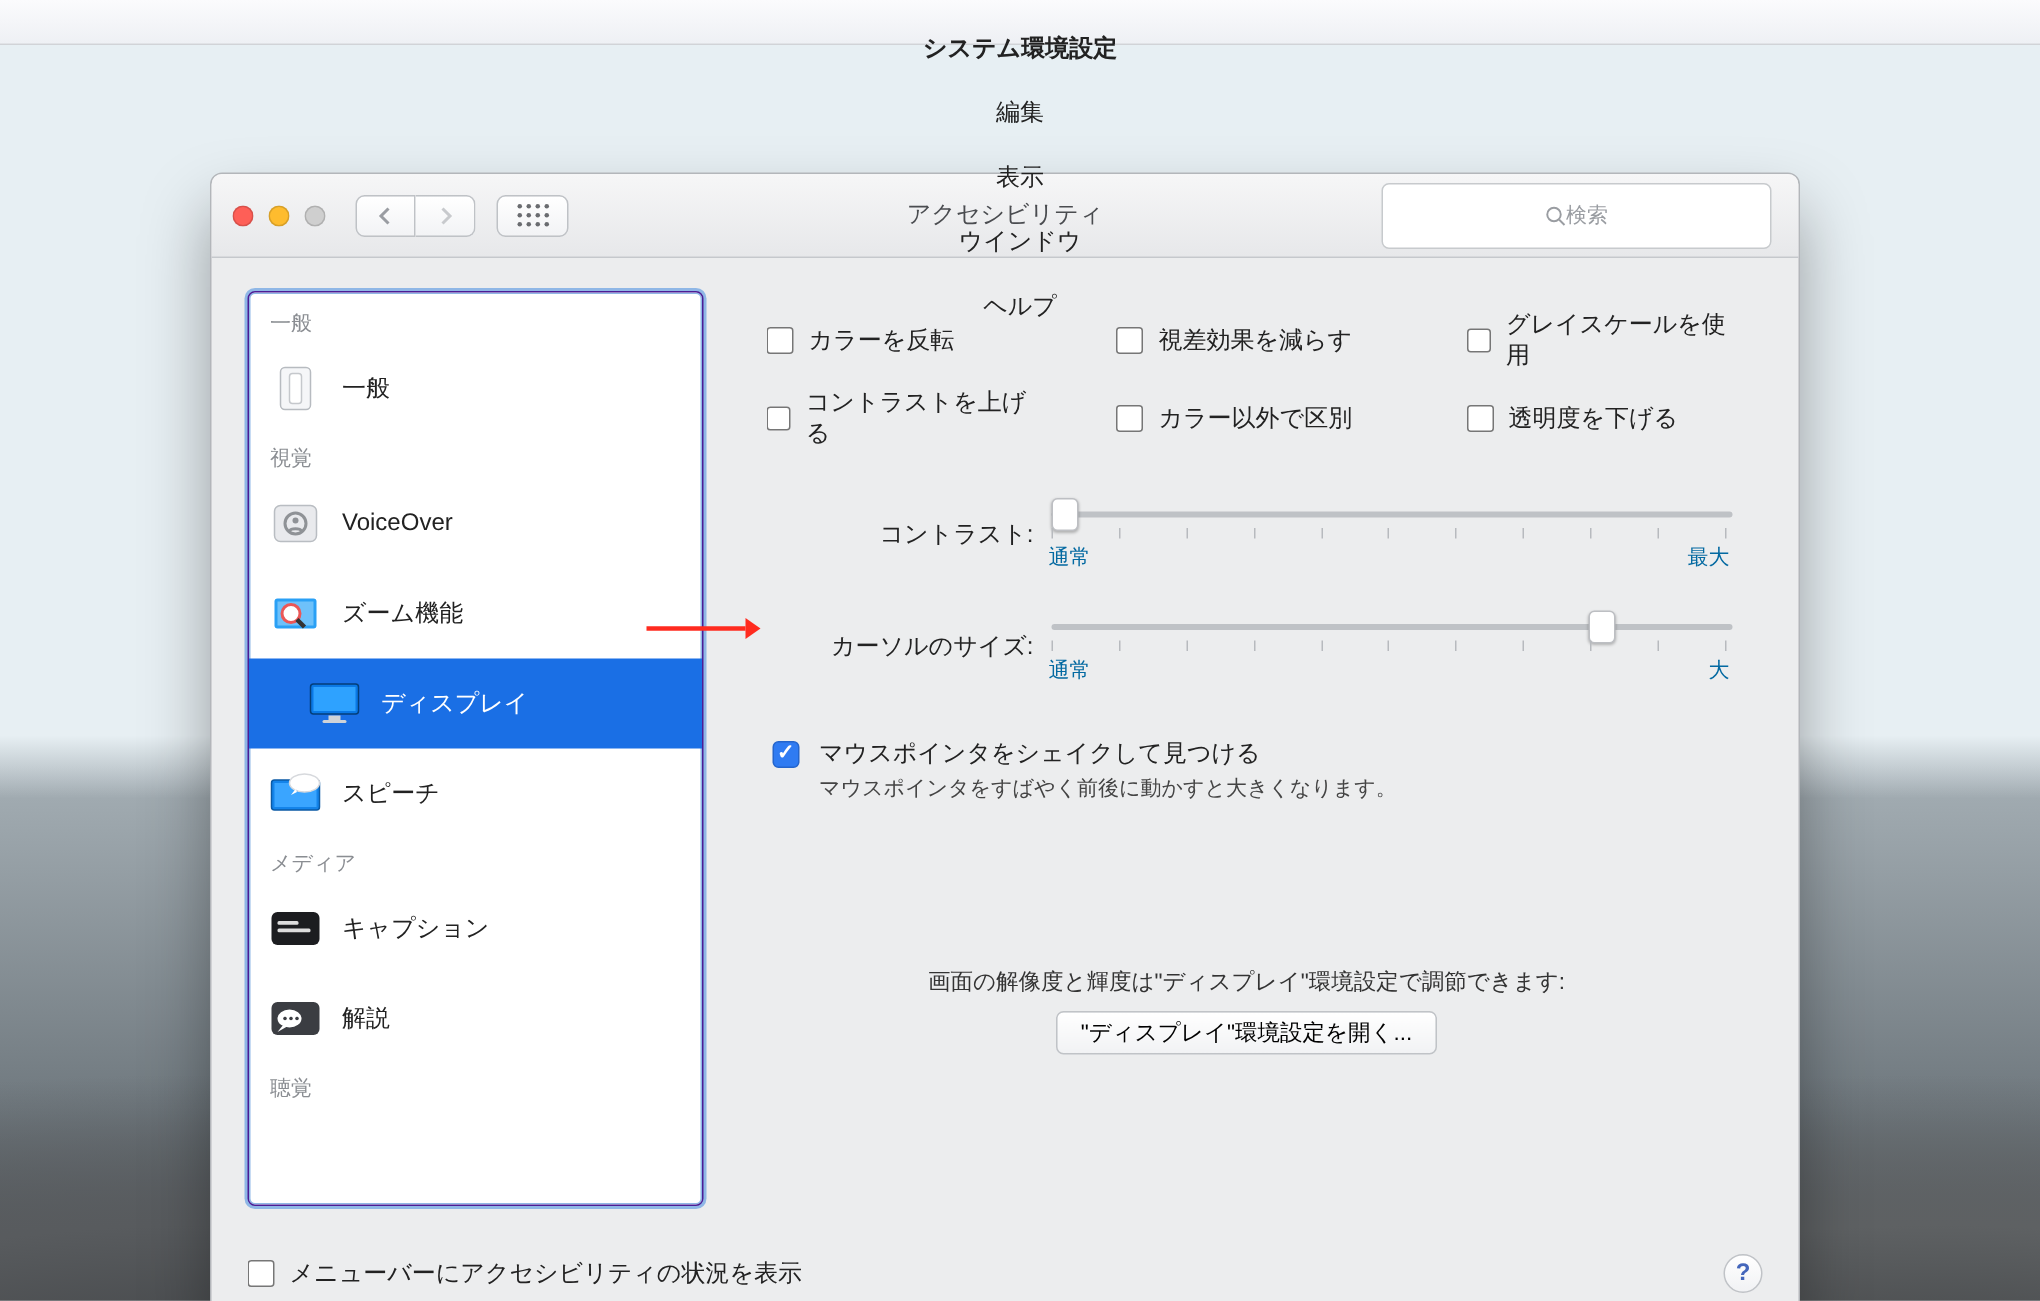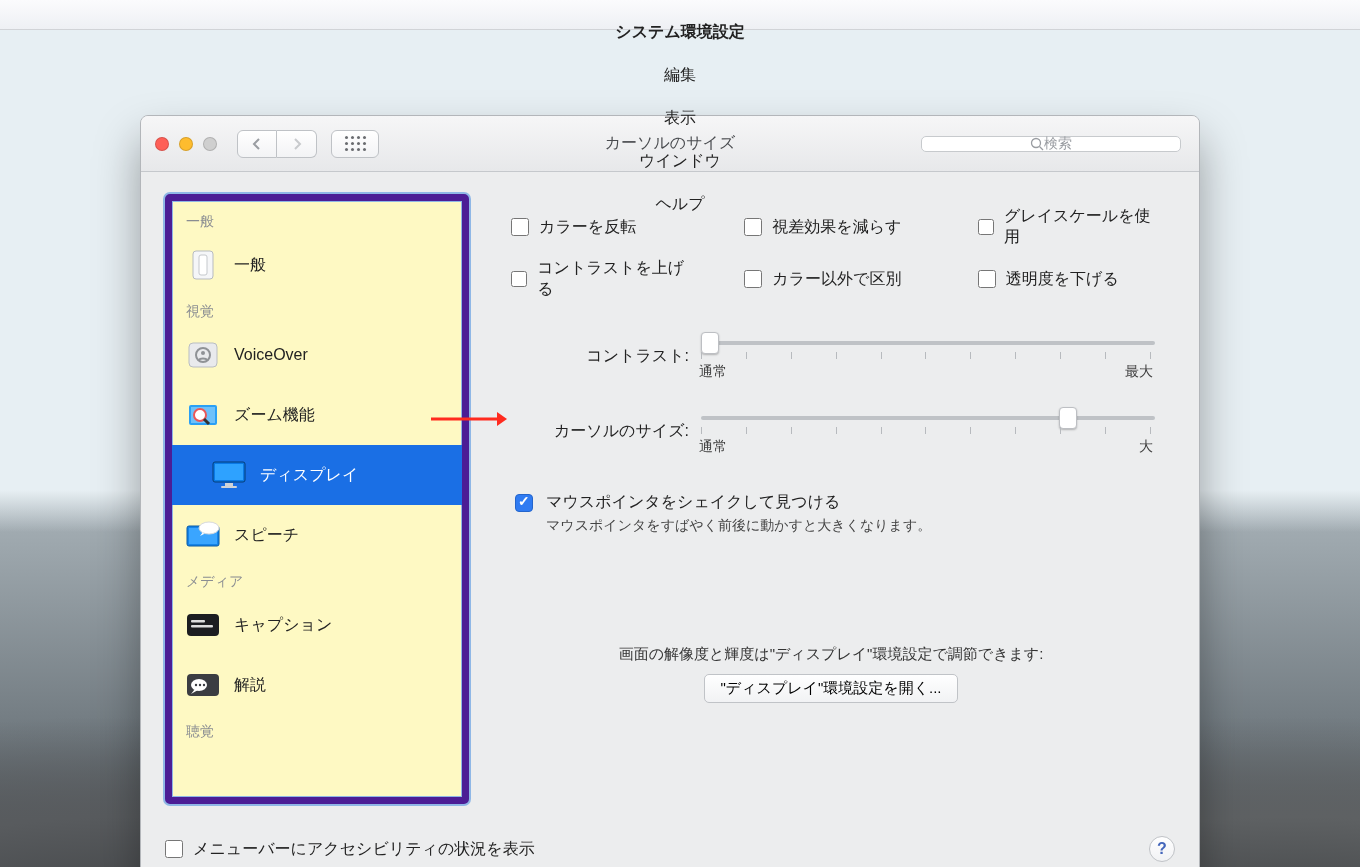--- a/index.html
+++ b/index.html
@@ -24,26 +24,26 @@
   .dot{width:14px;height:14px;border-radius:50%;border:1px solid rgba(0,0,0,.15);}
   .dot.r{background:#fe5f57;} .dot.y{background:#febc2e;} .dot.g{background:#cfcfcf;}
   .nav-seg{margin-left:20px;display:flex;}
   .seg-btn{width:40px;height:28px;background:linear-gradient(#ffffff,#f2f3f5);border:1px solid #bfc2c6;display:flex;align-items:center;justify-content:center;font-size:14px;color:#777;}
   .seg-btn:first-child{border-radius:6px 0 0 6px;}
   .seg-btn:last-child{border-left:none;border-radius:0 6px 6px 0;}
   .grid-btn{margin-left:14px;width:48px;height:28px;background:linear-gradient(#ffffff,#f2f3f5);border:1px solid #bfc2c6;border-radius:6px;display:flex;align-items:center;justify-content:center;}
   .grid-dots{display:grid;grid-template-columns:repeat(4,3px);gap:3px;}
   .grid-dots span{width:3px;height:3px;background:#6a6c70;border-radius:50%;}
   .win-title{position:absolute;left:0;right:0;text-align:center;font-size:16px;color:#4a4c50;pointer-events:none;}
-  .searchbox{margin-left:auto;margin-right:18px;width:260px;height:16px;background:#fff;border:1px solid #c7cacd;border-radius:5px;display:flex;align-items:center;justify-content:center;color:#9a9da2;font-size:14px;gap:0;}
+  .searchbox{margin-left:auto;margin-right:18px;width:260px;height:44px;background:#fff;border:1px solid #c7cacd;border-radius:5px;display:flex;align-items:center;justify-content:center;color:#9a9da2;font-size:14px;gap:0;}
   .searchbox svg{flex:none;}
   .window-body{position:absolute;top:56px;left:0;right:0;bottom:0;padding:22px 24px 16px 24px;}
   .panes{display:flex;gap:18px;height:calc(100% - 54px);}
   
-  .sidebar{width:304px;background:#fef9c3;border:7px solid #4c1d95;border-radius:5px;overflow:auto;box-shadow:inset 0 0 0 3px #8fb7e6;box-shadow:0 0 0 2px #8fb7e6, inset 0 0 0 1px #8fb7e6;}
+  .sidebar{width:304px;background:#ffffff;border:1px solid #4c1d95;border-radius:5px;overflow:auto;box-shadow:inset 0 0 0 3px #8fb7e6;box-shadow:0 0 0 2px #8fb7e6, inset 0 0 0 1px #8fb7e6;}
   .sidebar-inner{padding:4px 0;}
   .sb-section-label{color:#8a8d92;font-size:14px;padding:8px 14px 4px 14px;}
   .sb-item{display:flex;align-items:center;height:60px;padding:0 12px;gap:12px;cursor:default;}
   .sb-item .icon-box{width:38px;height:38px;display:flex;align-items:center;justify-content:center;}
   .sb-item.selected{background:#1a6fe5;color:#fff;padding-left:38px;}
   .sb-item.selected .sb-label{color:#fff;}
   .sb-label{font-size:16px;color:#222;}
   
   .content{flex:1;padding:12px 22px;position:relative;}
   .check-grid{display:grid;grid-template-columns:1fr 1fr 1fr;gap:10px 60px;max-width:640px;margin-left:2px;}
@@ -51,21 +51,21 @@
   .chk input{width:18px;height:18px;margin:0;}
   .slider-block{margin-top:32px;}
   .slider-row{display:flex;align-items:center;}
   .slider-label{width:190px;text-align:right;padding-right:10px;font-size:16px;}
   .slider-wrap{flex:1;position:relative;}
   .slider{appearance:none;width:100%;height:4px;background:#bfc2c6;border-radius:2px;outline:none;}
   .slider::-webkit-slider-thumb{appearance:none;width:18px;height:22px;border-radius:4px;background:#fff;border:1px solid #bdbfc3;box-shadow:0 1px 2px rgba(0,0,0,.25);cursor:default;}
   .slider::-moz-range-thumb{width:18px;height:22px;border-radius:4px;background:#fff;border:1px solid #bdbfc3;box-shadow:0 1px 2px rgba(0,0,0,.25);}
   .slider-ticks{display:flex;justify-content:space-between;margin-top:4px;padding:0 2px;}
   .slider-ticks span{width:1px;height:7px;background:#b7babe;}
-  .slider-ends{display:flex;justify-content:space-between;font-size:14px;color:#404040;margin-top:4px;padding:0 0px;}
+  .slider-ends{display:flex;justify-content:space-between;font-size:14px;color:#0369a1;margin-top:4px;padding:0 0px;}
   .arrow{position:absolute;left:-80px;top:0;width:80px;height:24px;pointer-events:none;}
   .shake-row{display:flex;align-items:flex-start;gap:10px;margin-top:36px;margin-left:2px;}
   .shake-check{width:18px;height:18px;appearance:none;background:#2f7bf2;border:1px solid #2465cc;border-radius:4px;position:relative;flex:none;margin-top:2px;}
   .shake-check::after{content:"✓";color:#fff;font-size:14px;position:absolute;left:2px;top:-2px;font-weight:bold;}
   .shake-text .t1{font-size:16px;}
   .shake-text .t2{font-size:14px;color:#444;margin-top:4px;text-align:right;}
   .footer-note{text-align:center;font-size:15px;color:#333;margin-top:110px;}
   .open-display-btn{display:block;margin:10px auto 0 auto;padding:4px 16px;font-size:15px;background:linear-gradient(#fff,#f1f2f4);border:1px solid #c0c3c7;border-radius:5px;}
   
   .window-bottom{position:absolute;left:24px;right:24px;bottom:12px;display:flex;align-items:center;gap:18px;}
@@ -113,21 +113,21 @@
         <span></span>
           <span></span>
           <span></span>
           <span></span>
         <span></span>
           <span></span>
           <span></span>
           <span></span>
       </div>
     </div>
-    <div class="win-title">カーソルのサイズ</div>
+    <div class="win-title">アクセシビリティ</div>
     <div class="searchbox">
       <svg width="14" height="14" viewBox="0 0 14 14">
           <circle cx="6" cy="6" r="4.5" fill="none" stroke="#9a9da2" stroke-width="1.3"></circle>
           <line x1="9.5" y1="9.5" x2="13" y2="13" stroke="#9a9da2" stroke-width="1.3"></line>
         </svg>
       <span>検索</span>
     </div>
   </div>
 
   <div class="window-body">

